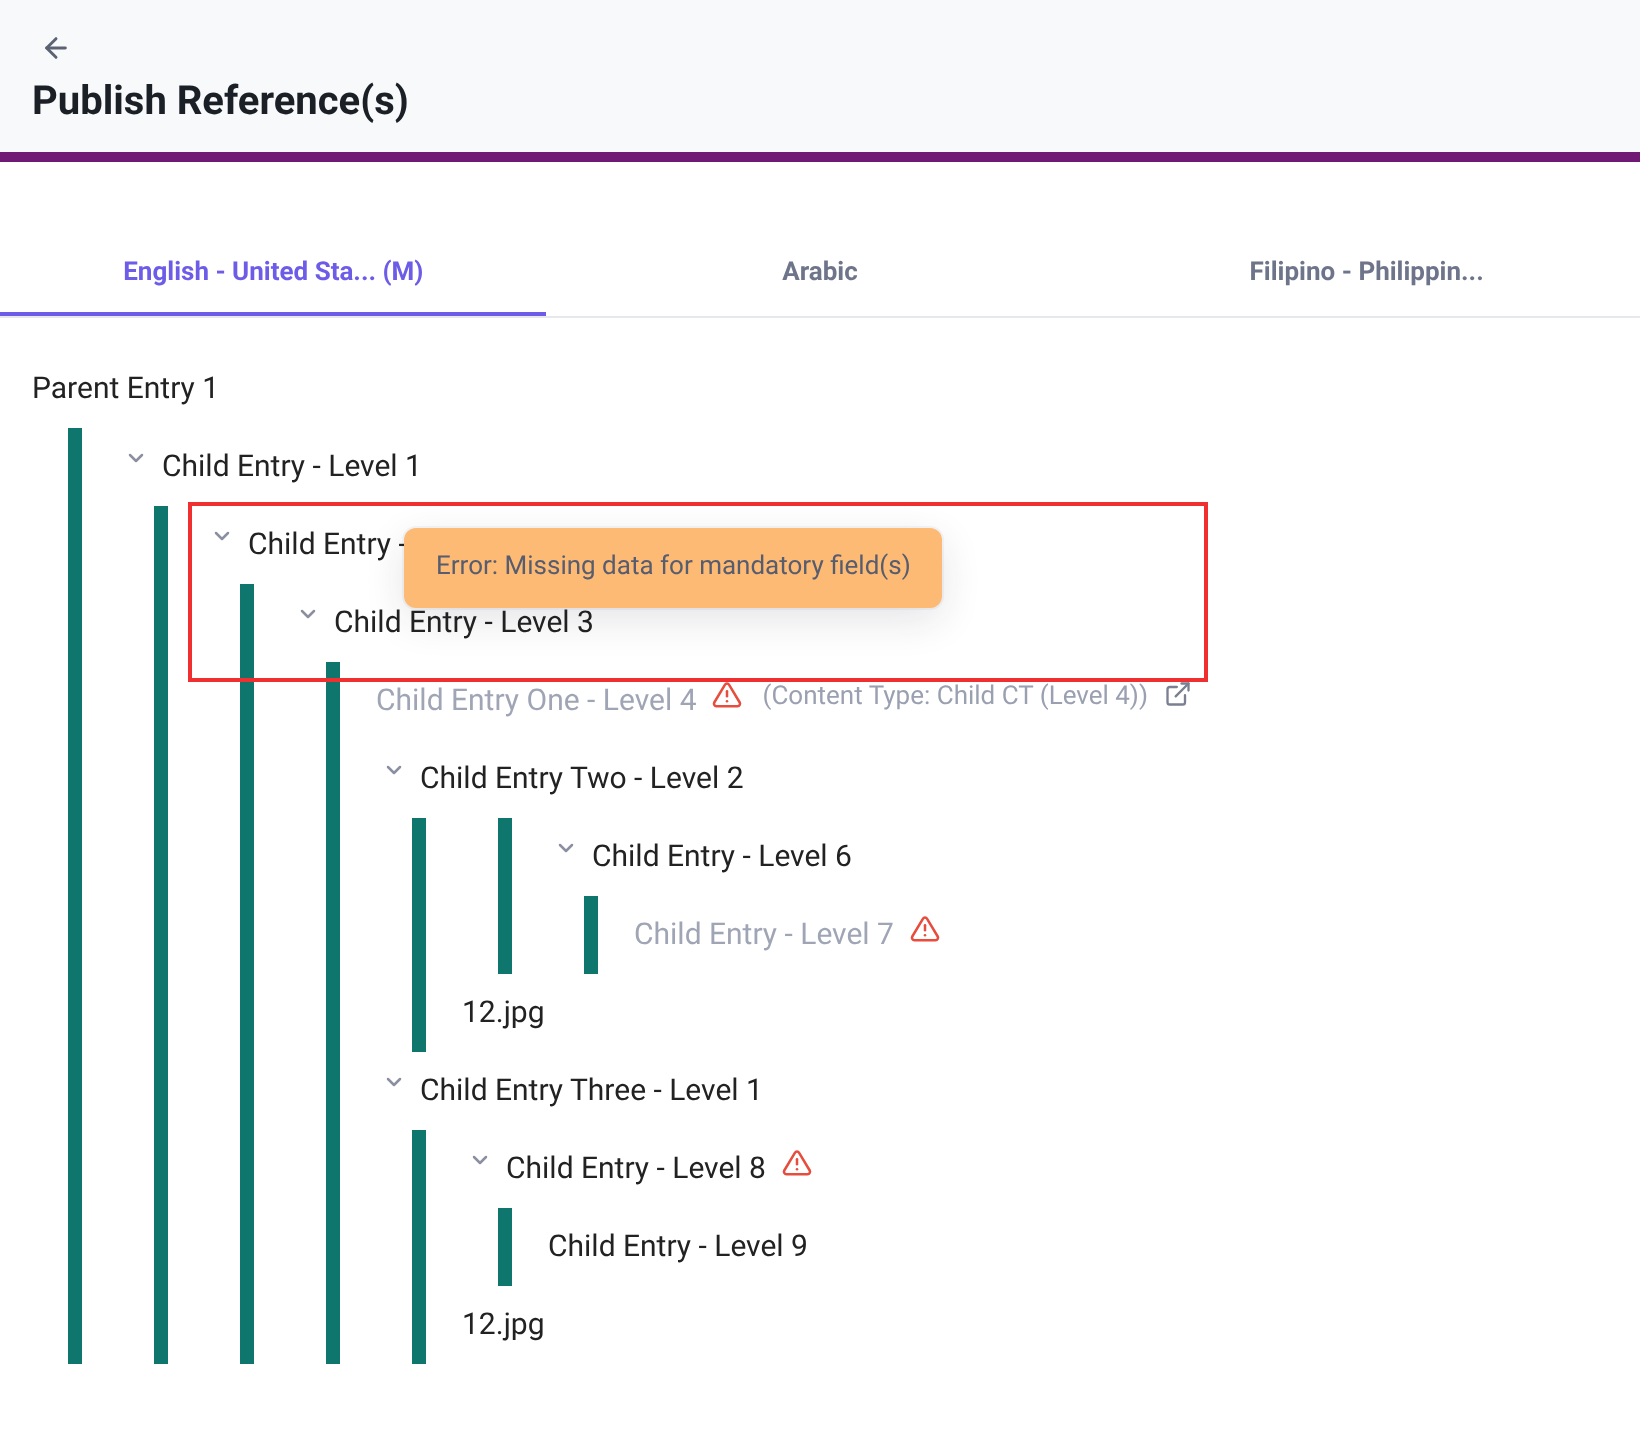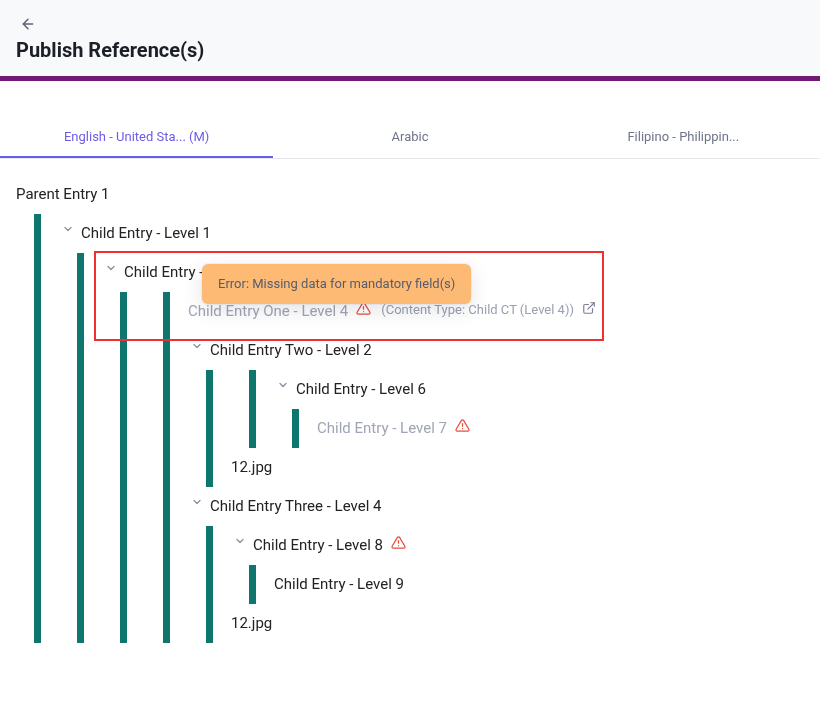--- a/index.html
+++ b/index.html
@@ -32,21 +32,21 @@
   }
   .tabs {
     display: flex;
     border-bottom: 1px solid #e6e8ee;
     margin-top: 36px;
   }
   .tab {
     flex: 1;
     text-align: center;
     font-size: 13px;
-    font-weight: 400;
+    font-weight: 700;
     padding: 12px 24px;
     color: #6e7489;
     cursor: pointer;
     white-space: nowrap;
     overflow: hidden;
     text-overflow: ellipsis;
   }
   .tab.active {
     color: #6c5ce7;
     border-bottom: 2px solid #6c5ce7;
@@ -181,20 +181,28 @@
               <span class="chev">
                   <svg width="12" height="12" viewBox="0 0 24 24" fill="none" stroke="currentColor" stroke-width="2.5" stroke-linecap="round" stroke-linejoin="round">
                     <polyline points="6 9 12 15 18 9"></polyline>
                   </svg>
                 </span>
               <span class="label">Child Entry - Level 2</span>
             </div>
             <div class="children">
 
               <div class="node">
+                <div class="row">
+                  <span class="chev">
+                      <svg width="12" height="12" viewBox="0 0 24 24" fill="none" stroke="currentColor" stroke-width="2.5" stroke-linecap="round" stroke-linejoin="round">
+                        <polyline points="6 9 12 15 18 9"></polyline>
+                      </svg>
+                    </span>
+                  <span class="label">Child Entry - Level 3</span>
+                </div>
                 <div class="children">
 
                   <div class="node leaf-pad">
                     <div class="row">
                       <span class="label dim">Child Entry One - Level 4</span>
                       <span class="warn">
                           <svg width="15" height="15" viewBox="0 0 24 24" fill="none" stroke="currentColor" stroke-width="2" stroke-linecap="round" stroke-linejoin="round">
                             <path d="M10.29 3.86 1.82 18a2 2 0 0 0 1.71 3h16.94a2 2 0 0 0 1.71-3L13.71 3.86a2 2 0 0 0-3.42 0z"></path>
                             <line x1="12" y1="9" x2="12" y2="13"></line>
                             <line x1="12" y1="17" x2="12.01" y2="17"></line>
@@ -266,21 +274,21 @@
                     </div>
                   </div>
 
                   <div class="node">
                     <div class="row">
                       <span class="chev">
                           <svg width="12" height="12" viewBox="0 0 24 24" fill="none" stroke="currentColor" stroke-width="2.5" stroke-linecap="round" stroke-linejoin="round">
                             <polyline points="6 9 12 15 18 9"></polyline>
                           </svg>
                         </span>
-                      <span class="label">Child Entry Three - Level 4</span>
+                      <span class="label">Child Entry Three - Level 1</span>
                     </div>
                     <div class="children">
 
                       <div class="node">
                         <div class="row">
                           <span class="chev">
                               <svg width="12" height="12" viewBox="0 0 24 24" fill="none" stroke="currentColor" stroke-width="2.5" stroke-linecap="round" stroke-linejoin="round">
                                 <polyline points="6 9 12 15 18 9"></polyline>
                               </svg>
                             </span>

